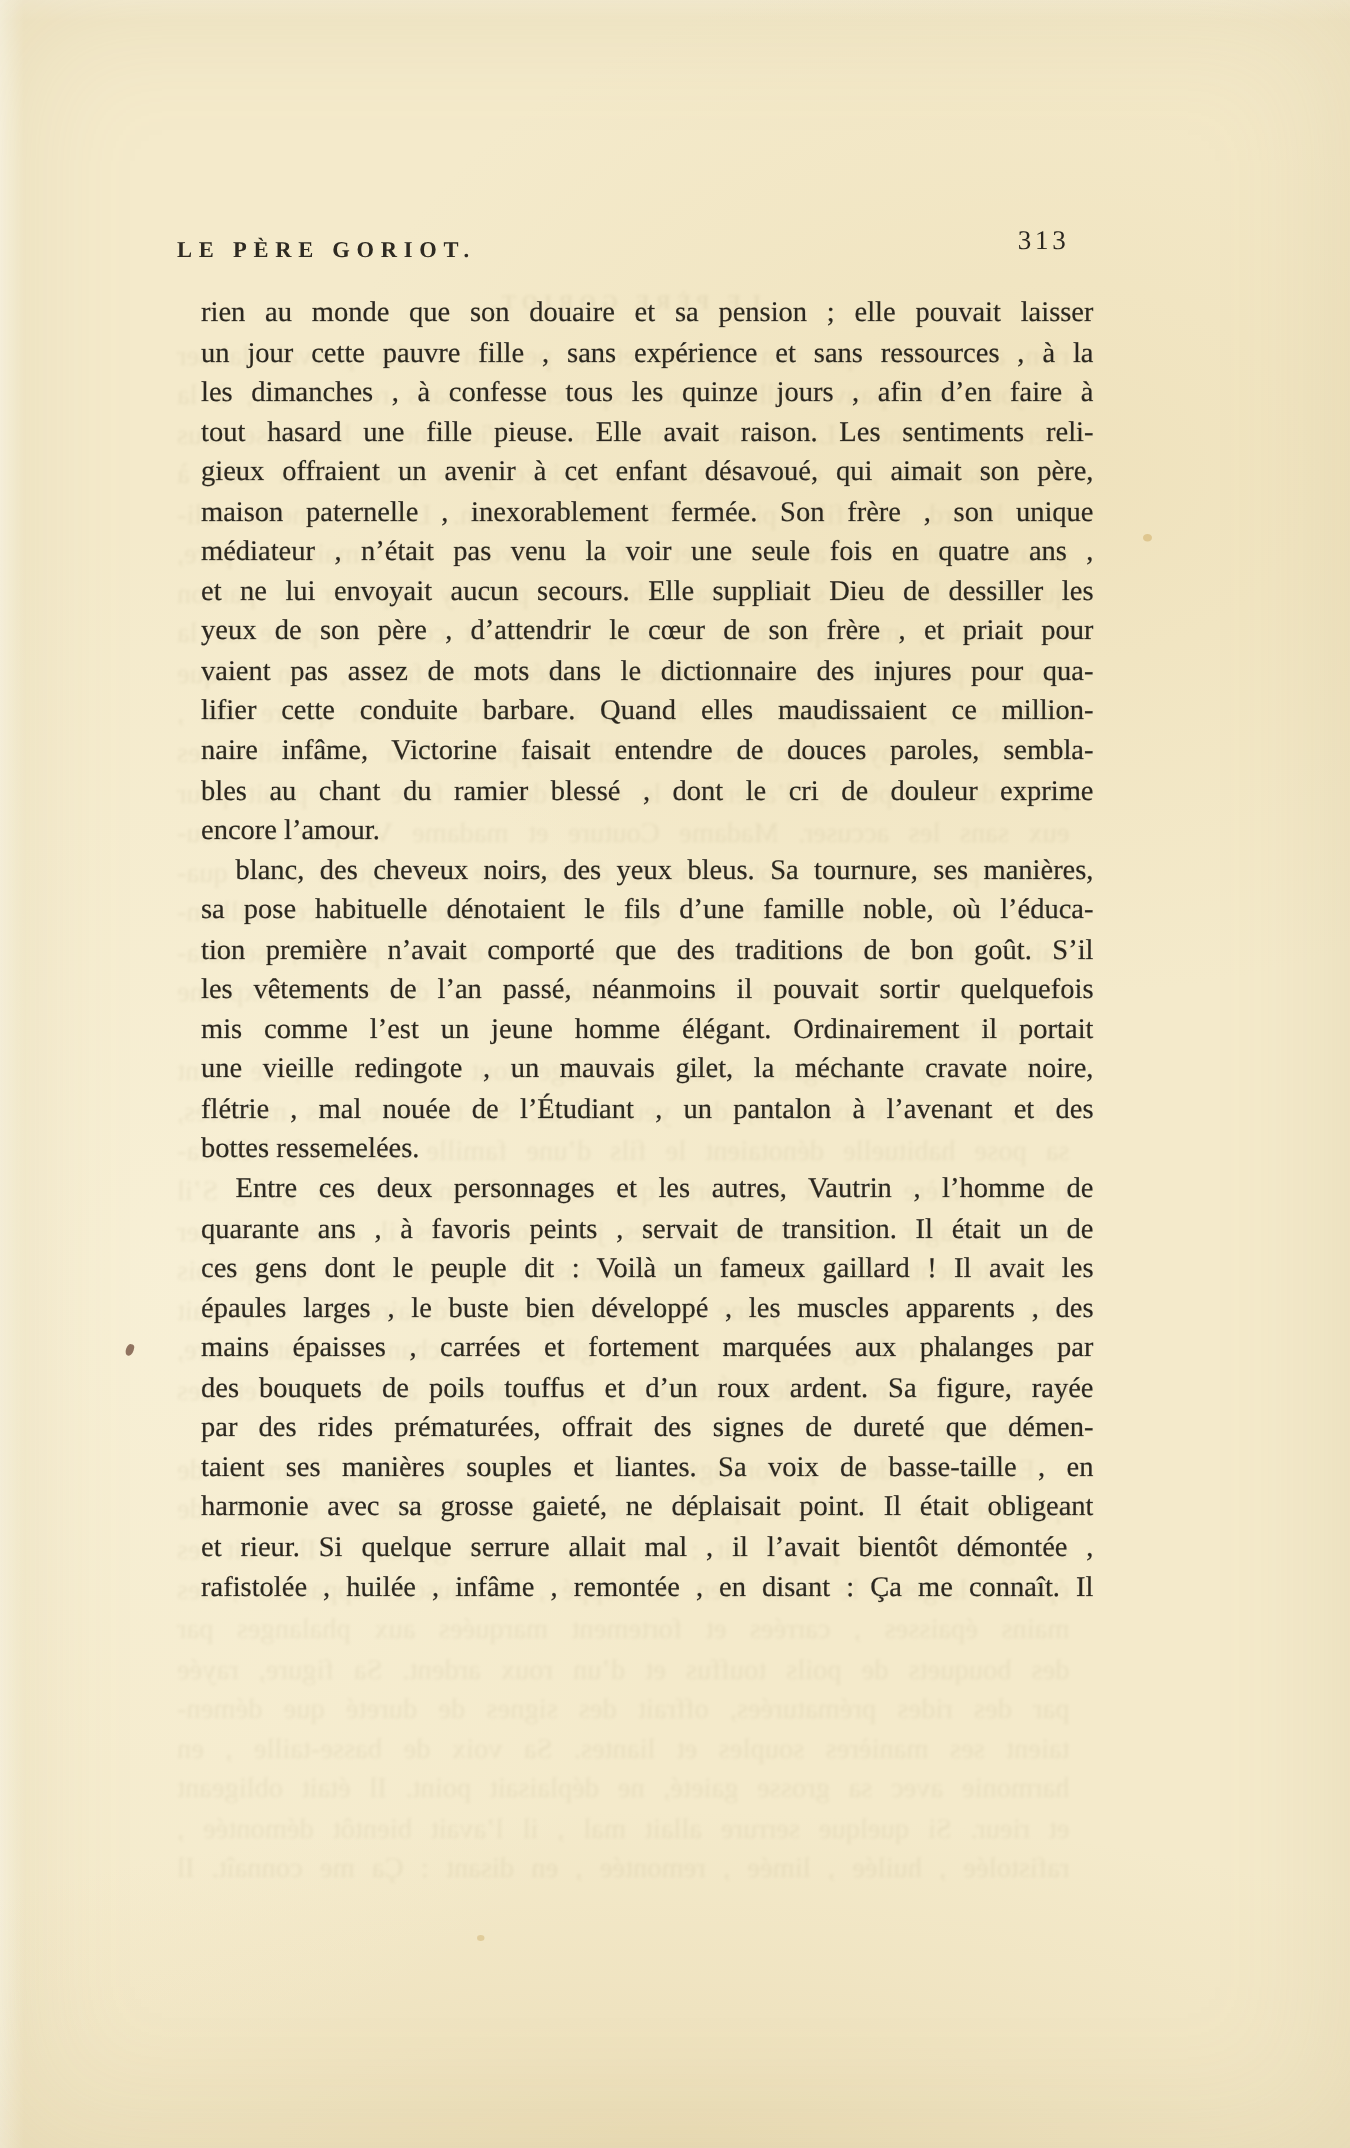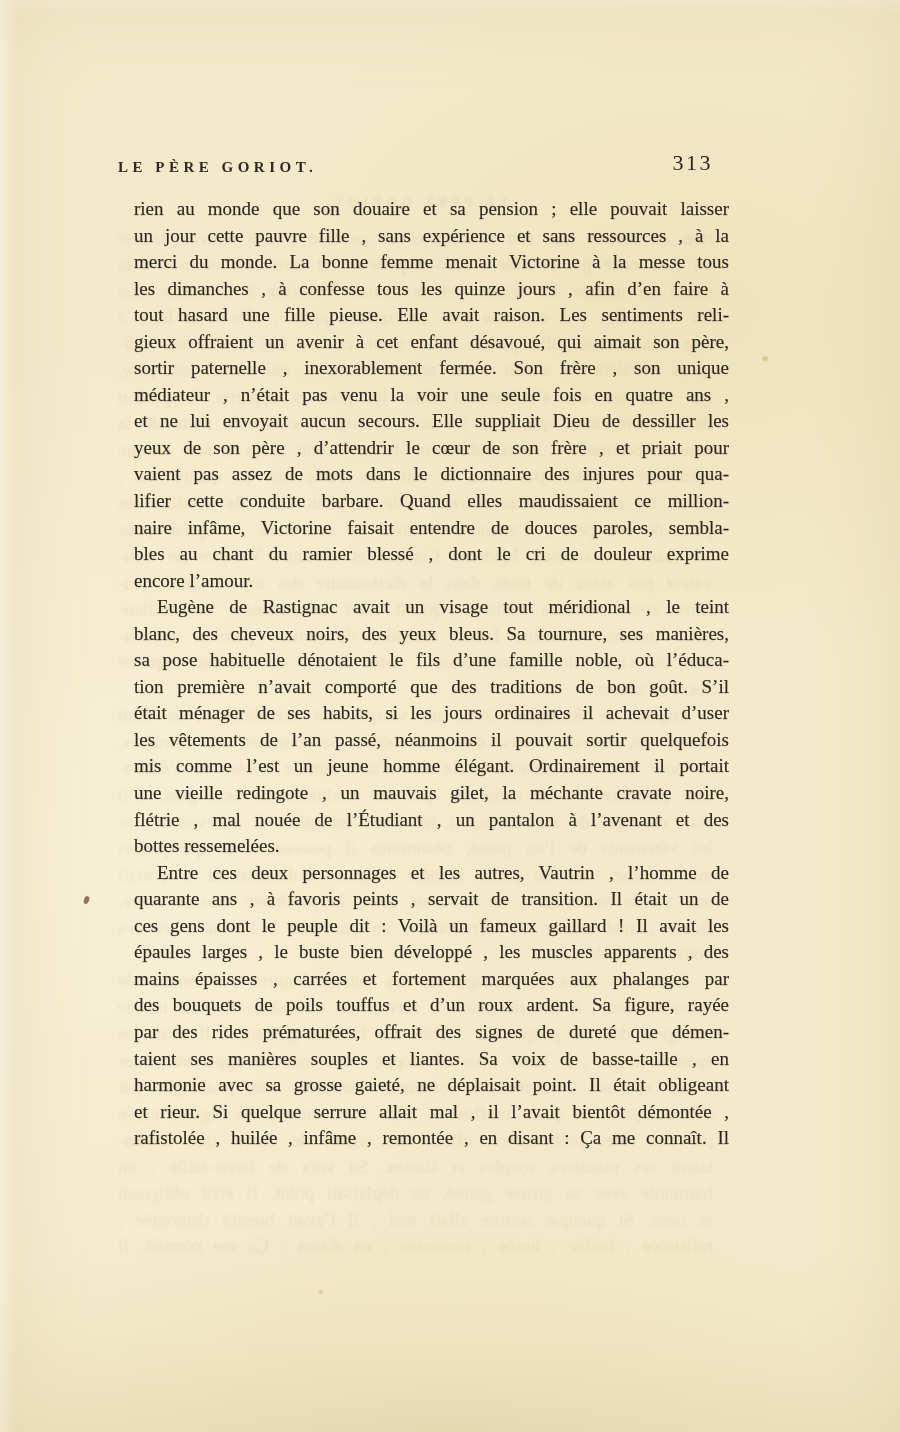--- a/index.html
+++ b/index.html
@@ -32,21 +32,21 @@
     left: 0; right: 0; top: 159px;
     text-align: left;
     font-size: 15px;
     font-weight: 700;
     letter-spacing: 4.5px;
     color: #2e2a22;
   }
   .page-number {
     position: absolute;
     right: 0; top: 150px;
-    font-size: 22px;
+    font-size: 18px;
     letter-spacing: 2.5px;
     color: #2b2720;
   }
   
   .body-text {
     position: absolute;
     left: 16px; top: 196px;
     width: 595px;
     font-size: 19px;
     line-height: 26.55px;
@@ -161,40 +161,37 @@
     </div>
 
     <div class="running-title">LE PÈRE GORIOT.</div>
 
     <div class="page-number">313</div>
 
     <div class="body-text">
         <div class="para">
           <div class="line">rien au monde que son douaire et sa pension ; elle pouvait laisser</div>
           <div class="line">un jour cette pauvre fille , sans expérience et sans ressources , à la</div>
-          <div class="line">merci du monde. La bonne femme menait Victorine à la messe tous</div>
           <div class="line">les dimanches , à confesse tous les quinze jours , afin d’en faire à</div>
           <div class="line">tout hasard une fille pieuse. Elle avait raison. Les sentiments reli-</div>
           <div class="line">gieux offraient un avenir à cet enfant désavoué, qui aimait son père,</div>
-          <div class="line">sortir paternelle , inexorablement fermée. Son frère , son unique</div>
+          <div class="line">maison paternelle , inexorablement fermée. Son frère , son unique</div>
           <div class="line">médiateur , n’était pas venu la voir une seule fois en quatre ans ,</div>
           <div class="line">et ne lui envoyait aucun secours. Elle suppliait Dieu de dessiller les</div>
           <div class="line">yeux de son père , d’attendrir le cœur de son frère , et priait pour</div>
           <div class="line">vaient pas assez de mots dans le dictionnaire des injures pour qua-</div>
           <div class="line">lifier cette conduite barbare. Quand elles maudissaient ce million-</div>
           <div class="line">naire infâme, Victorine faisait entendre de douces paroles, sembla-</div>
           <div class="line">bles au chant du ramier blessé , dont le cri de douleur exprime</div>
           <div class="line last-short">encore l’amour.</div>
         </div>
         <div class="para indent">
-          <div class="line">Eugène de Rastignac avait un visage tout méridional , le teint</div>
           <div class="line">blanc, des cheveux noirs, des yeux bleus. Sa tournure, ses manières,</div>
           <div class="line">sa pose habituelle dénotaient le fils d’une famille noble, où l’éduca-</div>
           <div class="line">tion première n’avait comporté que des traditions de bon goût. S’il</div>
-          <div class="line">était ménager de ses habits, si les jours ordinaires il achevait d’user</div>
           <div class="line">les vêtements de l’an passé, néanmoins il pouvait sortir quelquefois</div>
           <div class="line">mis comme l’est un jeune homme élégant. Ordinairement il portait</div>
           <div class="line">une vieille redingote , un mauvais gilet, la méchante cravate noire,</div>
           <div class="line">flétrie , mal nouée de l’Étudiant , un pantalon à l’avenant et des</div>
           <div class="line last-short">bottes ressemelées.</div>
         </div>
         <div class="para indent">
           <div class="line">Entre ces deux personnages et les autres, Vautrin , l’homme de</div>
           <div class="line">quarante ans , à favoris peints , servait de transition. Il était un de</div>
           <div class="line">ces gens dont le peuple dit : Voilà un fameux gaillard ! Il avait les</div>

